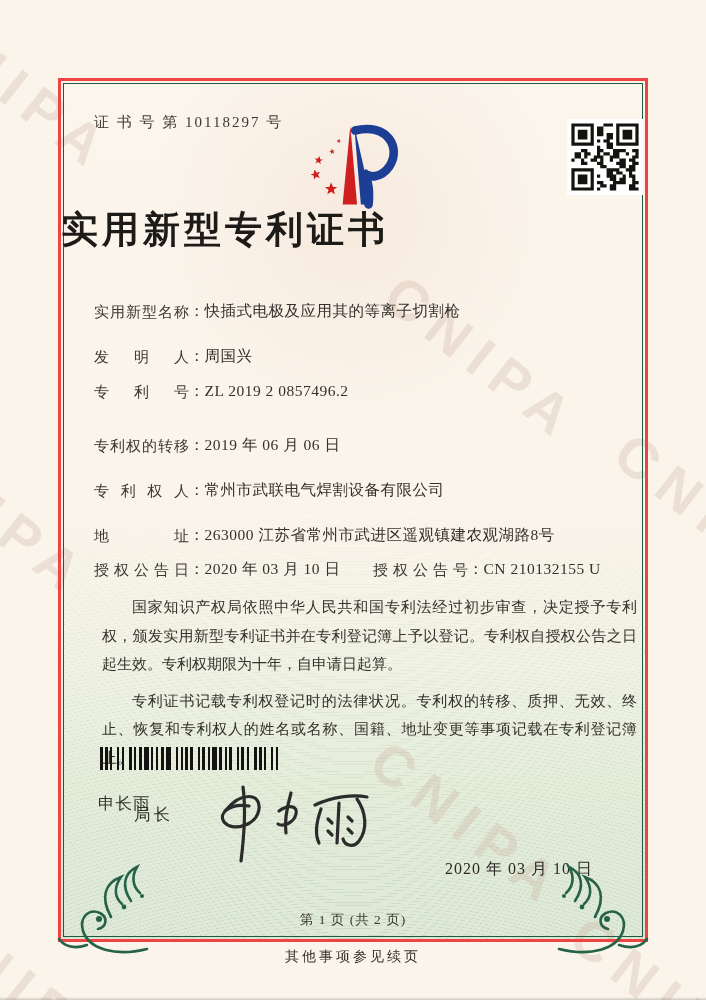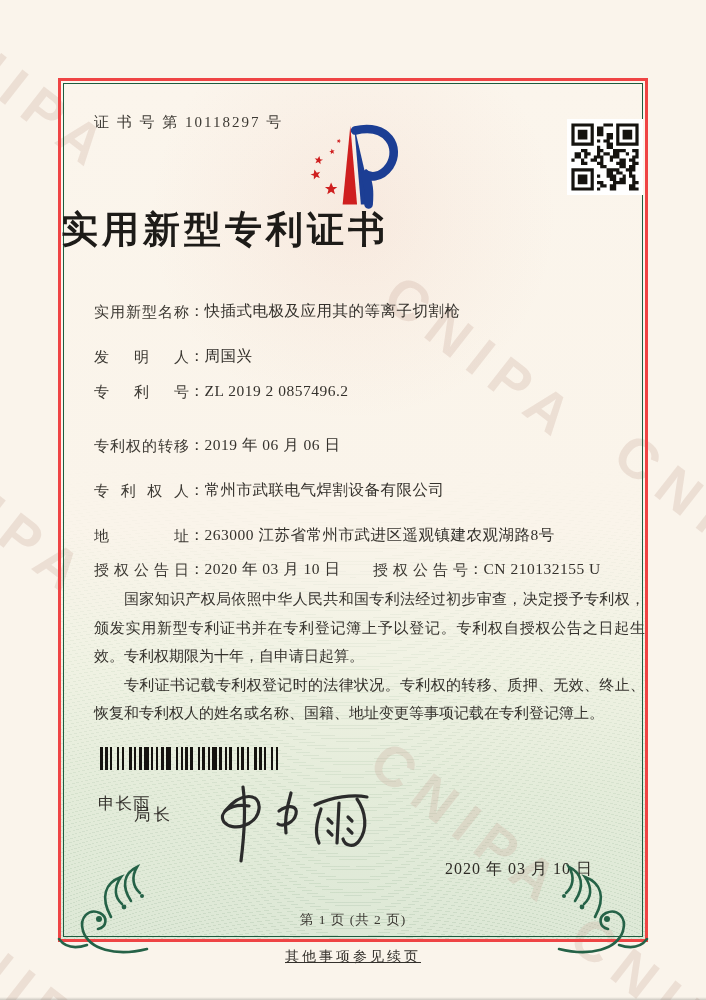--- a/index.html
+++ b/index.html
@@ -60,34 +60,34 @@
     font-size:37px; font-weight:bold; letter-spacing:4px; color:#1d1b18;
   }
   .field-row { position:absolute; left:33px; font-size:15.5px; white-space:nowrap; }
   .flabel {
     display:inline-block; width:95px; font-size:15px;
     text-align:justify; text-align-last:justify; vertical-align:bottom; color:#3c3933;
   }
   .fvalue { letter-spacing:0.5px; color:#34312c; }
   .grant-pair2 { position:absolute; left:279px; top:0; white-space:nowrap; }
   .paras { position:absolute; left:33px; top:504px; width:551px; font-size:15px; line-height:28.5px; text-align:justify; color:#34312c; }
-  .paras p { text-indent:2em; margin:0; }
+  .paras p { text-indent:2em; margin:8px; }
   .barcode { position:absolute; left:39px; top:666px; width:186px; height:23px; }
   .barcode i { position:absolute; top:0; bottom:0; background:#15130f; }
   .sig-title { position:absolute; left:37px; top:723px; font-size:16.5px; letter-spacing:3px;margin-left:36px; }
   .sig-name  { position:absolute; left:37px; top:712px; font-size:16.5px; letter-spacing:1px; }
   .sig-script { position:absolute; left:138px; top:698px; width:190px; height:88px; }
   .issue-date { position:absolute; left:384px; top:778px; font-size:16px; letter-spacing:1px; color:#2e2b26; }
   .page-ind { position:absolute; left:0; right:0; top:830px; text-align:center; font-size:13.5px; letter-spacing:1px; color:#3c3933; }
   .orn { position:absolute; width:112px; height:112px; bottom:-26px; pointer-events:none; }
   .orn-l { left:-14px; }
   .orn-r { right:-14px; transform:scaleX(-1); }
   .footer-note {
     position:absolute; left:0; right:0; top:948px; text-align:center; z-index:4;
-    font-size:14px; letter-spacing:3px; color:#34312c;text-decoration:underline;
+    font-size:14px; letter-spacing:3px; color:#34312c;
   }
   .page-edge { position:absolute; left:0; right:0; bottom:0; height:3px; background:linear-gradient(180deg,rgba(0,0,0,0),rgba(120,120,115,0.35)); z-index:5; }
 </style>
 </head>
 <body>
 
 <div class="wm" style="left:-55px; top:-8px;">CNIPA</div>
 <div class="wm" style="left:-78px; top:418px;">CNIPA</div>
 <div class="wm" style="left:412px; top:262px;">CNIPA</div>
 <div class="wm" style="left:642px; top:420px;">CNIPA</div>

